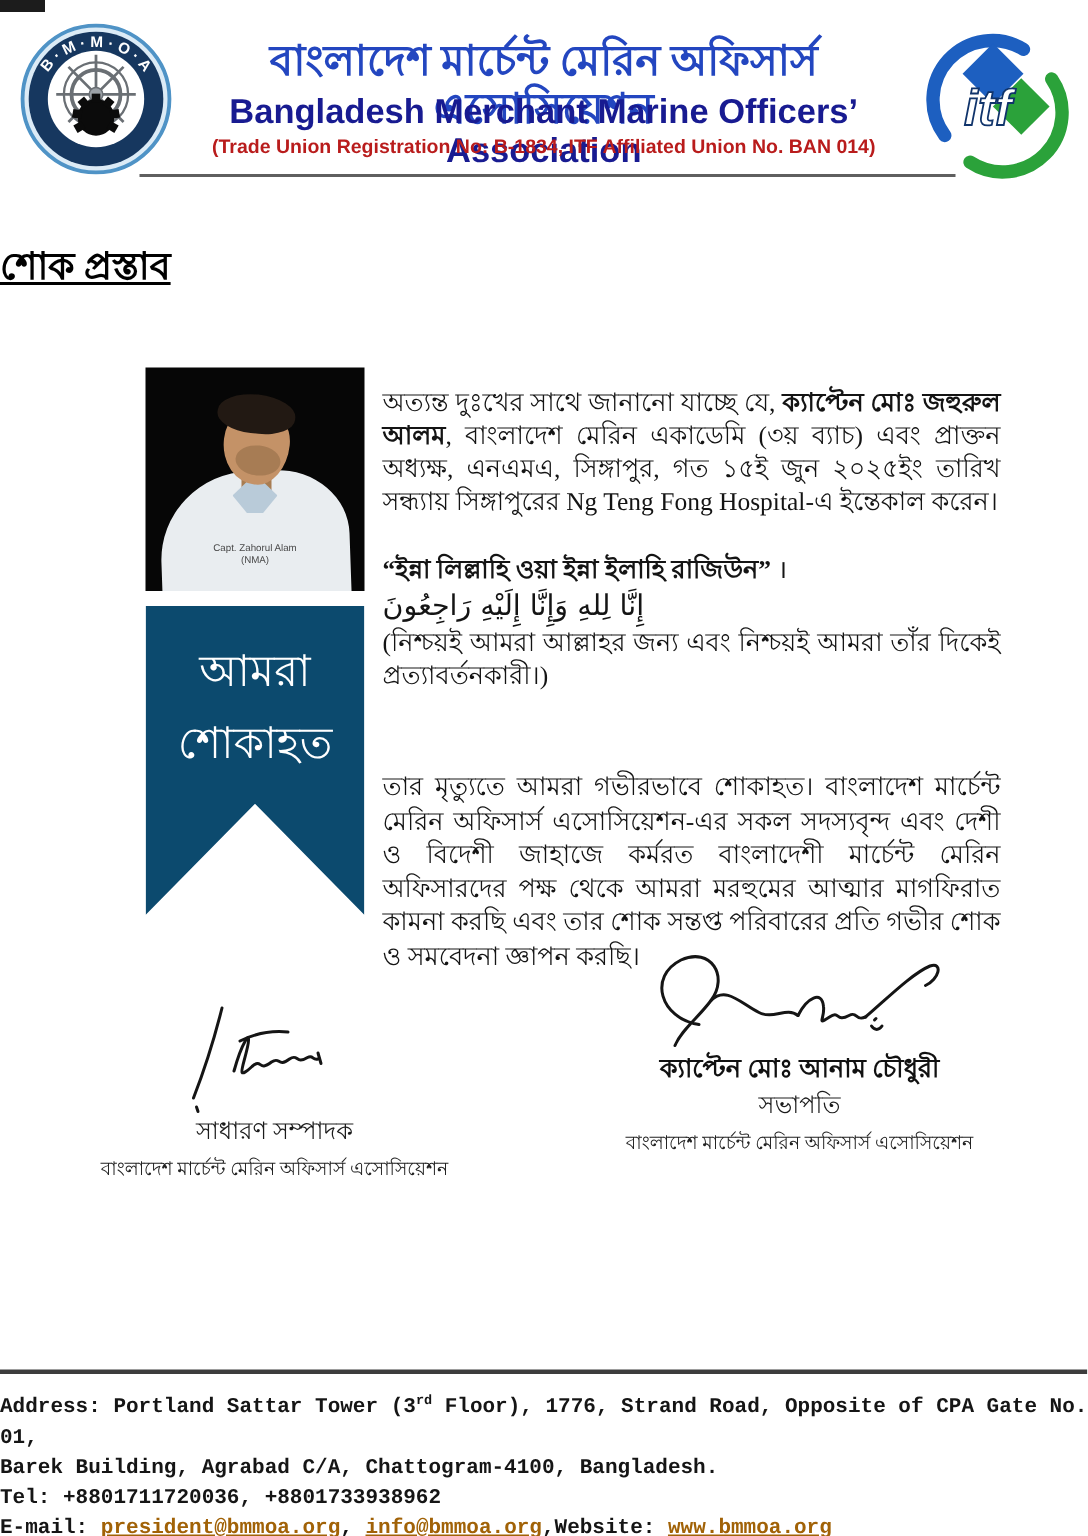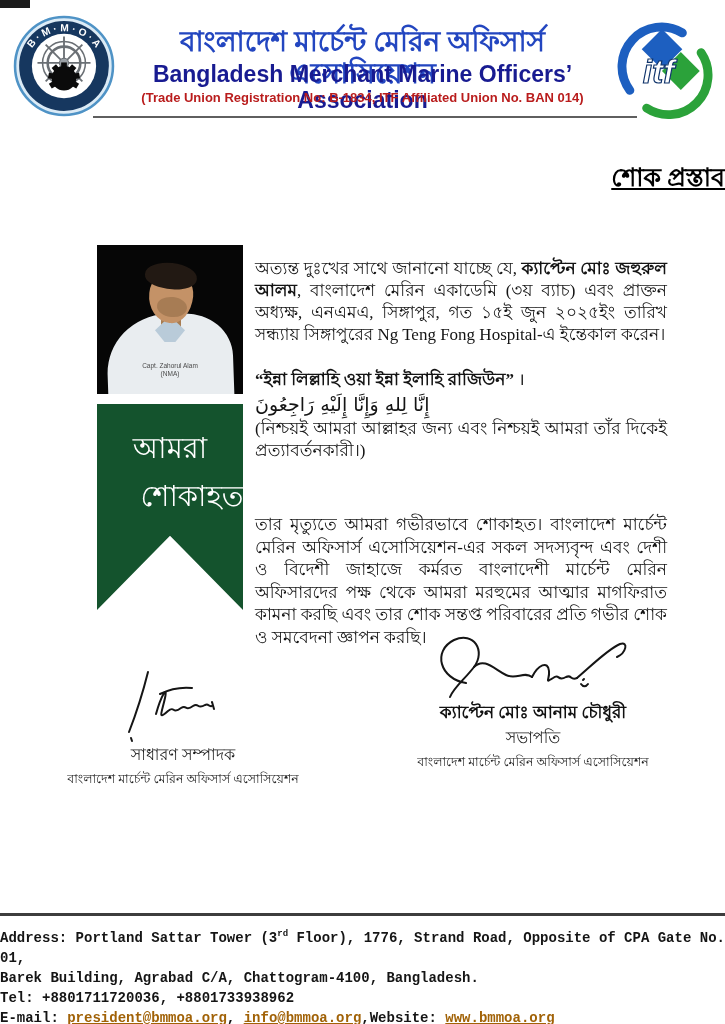--- a/index.html
+++ b/index.html
@@ -17,46 +17,46 @@
           font-weight:bold;font-size:28px;line-height:32px;color:#2346c0;}
   .org-en{left:105px;top:61px;width:515px;text-align:center;
           font-family:"Liberation Sans","DejaVu Sans",sans-serif;
           font-weight:bold;font-size:23px;line-height:26px;color:#181b91;}
   .org-reg{left:105px;top:90px;width:515px;text-align:center;
            font-family:"Liberation Sans","DejaVu Sans",sans-serif;
            font-weight:bold;font-size:13px;color:#b91c1c;}
   .header-rule{left:93px;top:116px;width:544px;height:2px;background:#5f5f5f;}
 
   
-  .doc-title{left:0;top:158px;width:725px;text-align:right;}
+  .doc-title{left:0;top:158px;width:725px;text-align:left;}
   .doc-title span{font-size:25px;font-weight:bold;text-decoration:underline;color:#000;}
 
   
   .photo{left:97px;top:245px;width:146px;height:149px;background:#060606;overflow:hidden;}
   .p-shirt{position:absolute;left:10px;bottom:-4px;width:126px;height:84px;background:#e9edf0;
            border-radius:48% 38% 0 0 / 70% 52% 0 0;transform:rotate(-2deg);}
   .p-collar{position:absolute;left:58px;bottom:52px;width:30px;height:26px;background:#b9cbd9;
             clip-path:polygon(50% 0,100% 55%,68% 100%,32% 100%,0 55%);}
   .p-neck{position:absolute;left:64px;bottom:66px;width:20px;height:16px;background:#a87d52;}
   .p-head{position:absolute;left:52px;top:26px;width:44px;height:52px;background:#c49267;
           border-radius:50% 50% 46% 54% / 46% 46% 56% 54%;transform:rotate(6deg);}
   .p-hair{position:absolute;left:48px;top:18px;width:52px;height:26px;background:#221913;
           border-radius:50% 50% 45% 45%;transform:rotate(6deg);}
   .p-face-shadow{position:absolute;left:60px;top:52px;width:30px;height:20px;background:#8f6a45;
           border-radius:50%;opacity:.55;transform:rotate(6deg);}
   .p-caption{position:absolute;left:0;bottom:16px;width:100%;text-align:center;
              font-family:"Liberation Sans",sans-serif;font-size:6.5px;line-height:8px;color:#4a4a4a;}
 
   
-  .ribbon{left:97px;top:404px;width:146px;height:206px;background:#14532d;
+  .ribbon{left:97px;top:404px;width:146px;height:206px;background:#0c4a6e;
           clip-path:polygon(0 0,100% 0,100% 100%,50% 64%,0 100%);}
   .ribbon-l1{position:absolute;left:0;top:26px;width:100%;text-align:center;
              color:#fff;font-size:29px;line-height:36px;}
   .ribbon-l2{position:absolute;left:0;top:74px;width:100%;text-align:center;
-             color:#fff;font-size:29px;line-height:36px;padding-left:22px;}
+             color:#fff;font-size:29px;line-height:36px;}
 
   
   .rightcol{left:255px;top:241px;width:412px;height:400px;}
   .para1{position:absolute;left:0;top:0;width:412px;text-align:justify;
          font-size:17px;line-height:22px;color:#141414;}
   .quote{position:absolute;left:0;top:127px;width:412px;}
   .quote-l1{font-size:17px;line-height:23px;color:#141414;}
   .quote-l1 b{font-weight:bold;}
   .quote-ar{font-family:"DejaVu Sans",sans-serif;font-size:19px;line-height:27px;color:#141414;}
   .quote-tr{font-size:17px;line-height:22px;color:#141414;text-align:justify;}

